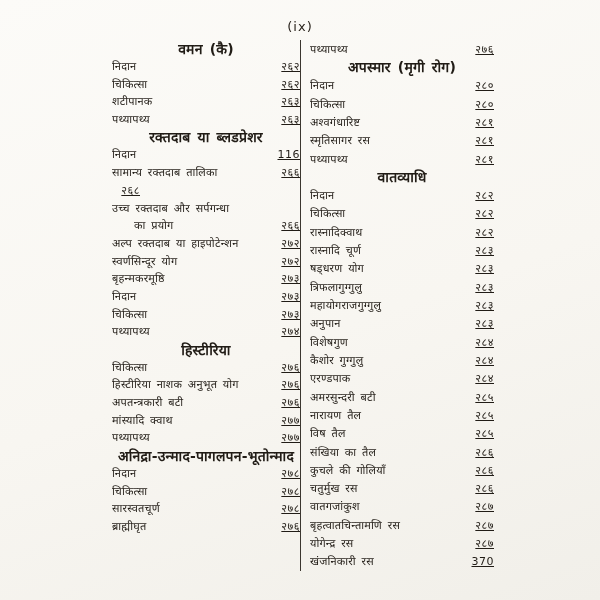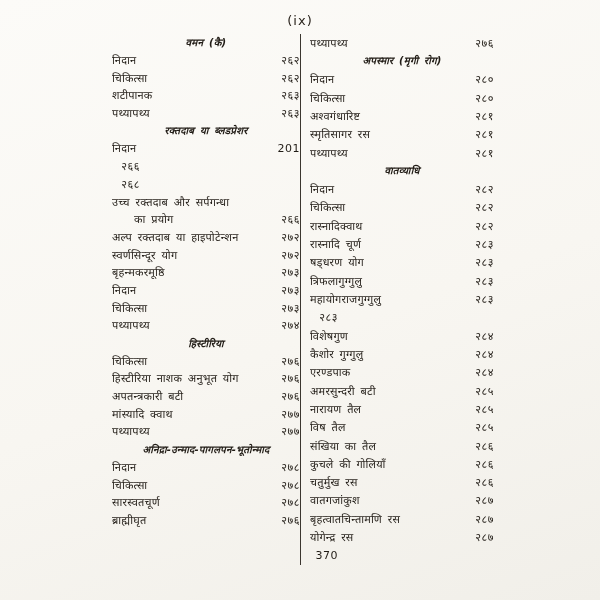--- a/index.html
+++ b/index.html
@@ -8,21 +8,21 @@
     font-family:"DejaVu Sans",sans-serif;
     background:#fbfaf7;
   }
   #book-page{
     position:relative;width:600px;height:600px;
     background:linear-gradient(160deg,#fcfbf8 0%,#f8f6f1 55%,#f1efe9 100%);
     color:#211c16;
   }
   .folio{
     text-align:center;
-    padding-top:13px;
+    padding-top:19px;
     font-size:13px;
     letter-spacing:1px;
     color:#2a241d;
   }
   .content{
     display:flex;
     margin-left:112px;
     margin-top:6px;
     width:382px;
   }
@@ -49,26 +49,26 @@
   .row .label{
     flex:1;
     overflow:visible;
     letter-spacing:.2px;
     word-spacing:2px;
   }
   .row .pageno{
     text-align:right;
     min-width:28px;
     letter-spacing:.5px;
+    text-decoration:underline;
   }
   .row.header{
     justify-content:center;
     font-weight:bold;
-    font-size:10px;
-    font-style:italic;
+    font-size:14px;
   }
   .row.header .label{
     flex:none;
     text-align:center;
   }
   .row .label.indent{padding-left:22px;}
 </style>
 </head>
 <body>
 
@@ -94,23 +94,24 @@
         </div>
         <div class="row">
           <span class="label">पथ्यापथ्य</span>
           <span class="pageno">२६३</span>
         </div>
         <div class="row header">
           <span class="label">रक्तदाब या ब्लडप्रेशर</span>
         </div>
         <div class="row">
           <span class="label">निदान</span>
-          <span class="pageno">201</span>
-        </div>
-        <div class="row">
+          <span class="pageno">116</span>
+        </div>
+        <div class="row">
+          <span class="label">सामान्य रक्तदाब तालिका</span>
           <span class="pageno">२६६</span>
         </div>
         <div class="row">
           <span class="pageno">२६८</span>
         </div>
         <div class="row">
           <span class="label">उच्च रक्तदाब और सर्पगन्धा</span>
           <span class="pageno"></span>
         </div>
         <div class="row">
@@ -237,20 +238,21 @@
         </div>
         <div class="row">
           <span class="label">त्रिफलागुग्गुलु</span>
           <span class="pageno">२८३</span>
         </div>
         <div class="row">
           <span class="label">महायोगराजगुग्गुलु</span>
           <span class="pageno">२८३</span>
         </div>
         <div class="row">
+          <span class="label">अनुपान</span>
           <span class="pageno">२८३</span>
         </div>
         <div class="row">
           <span class="label">विशेषगुण</span>
           <span class="pageno">२८४</span>
         </div>
         <div class="row">
           <span class="label">कैशोर गुग्गुलु</span>
           <span class="pageno">२८४</span>
         </div>
@@ -288,17 +290,18 @@
         </div>
         <div class="row">
           <span class="label">बृहत्वातचिन्तामणि रस</span>
           <span class="pageno">२८७</span>
         </div>
         <div class="row">
           <span class="label">योगेन्द्र रस</span>
           <span class="pageno">२८७</span>
         </div>
         <div class="row">
+          <span class="label">खंजनिकारी रस</span>
           <span class="pageno">370</span>
         </div>
       </div>
   </div>
 </div>
 
 </body></html>

